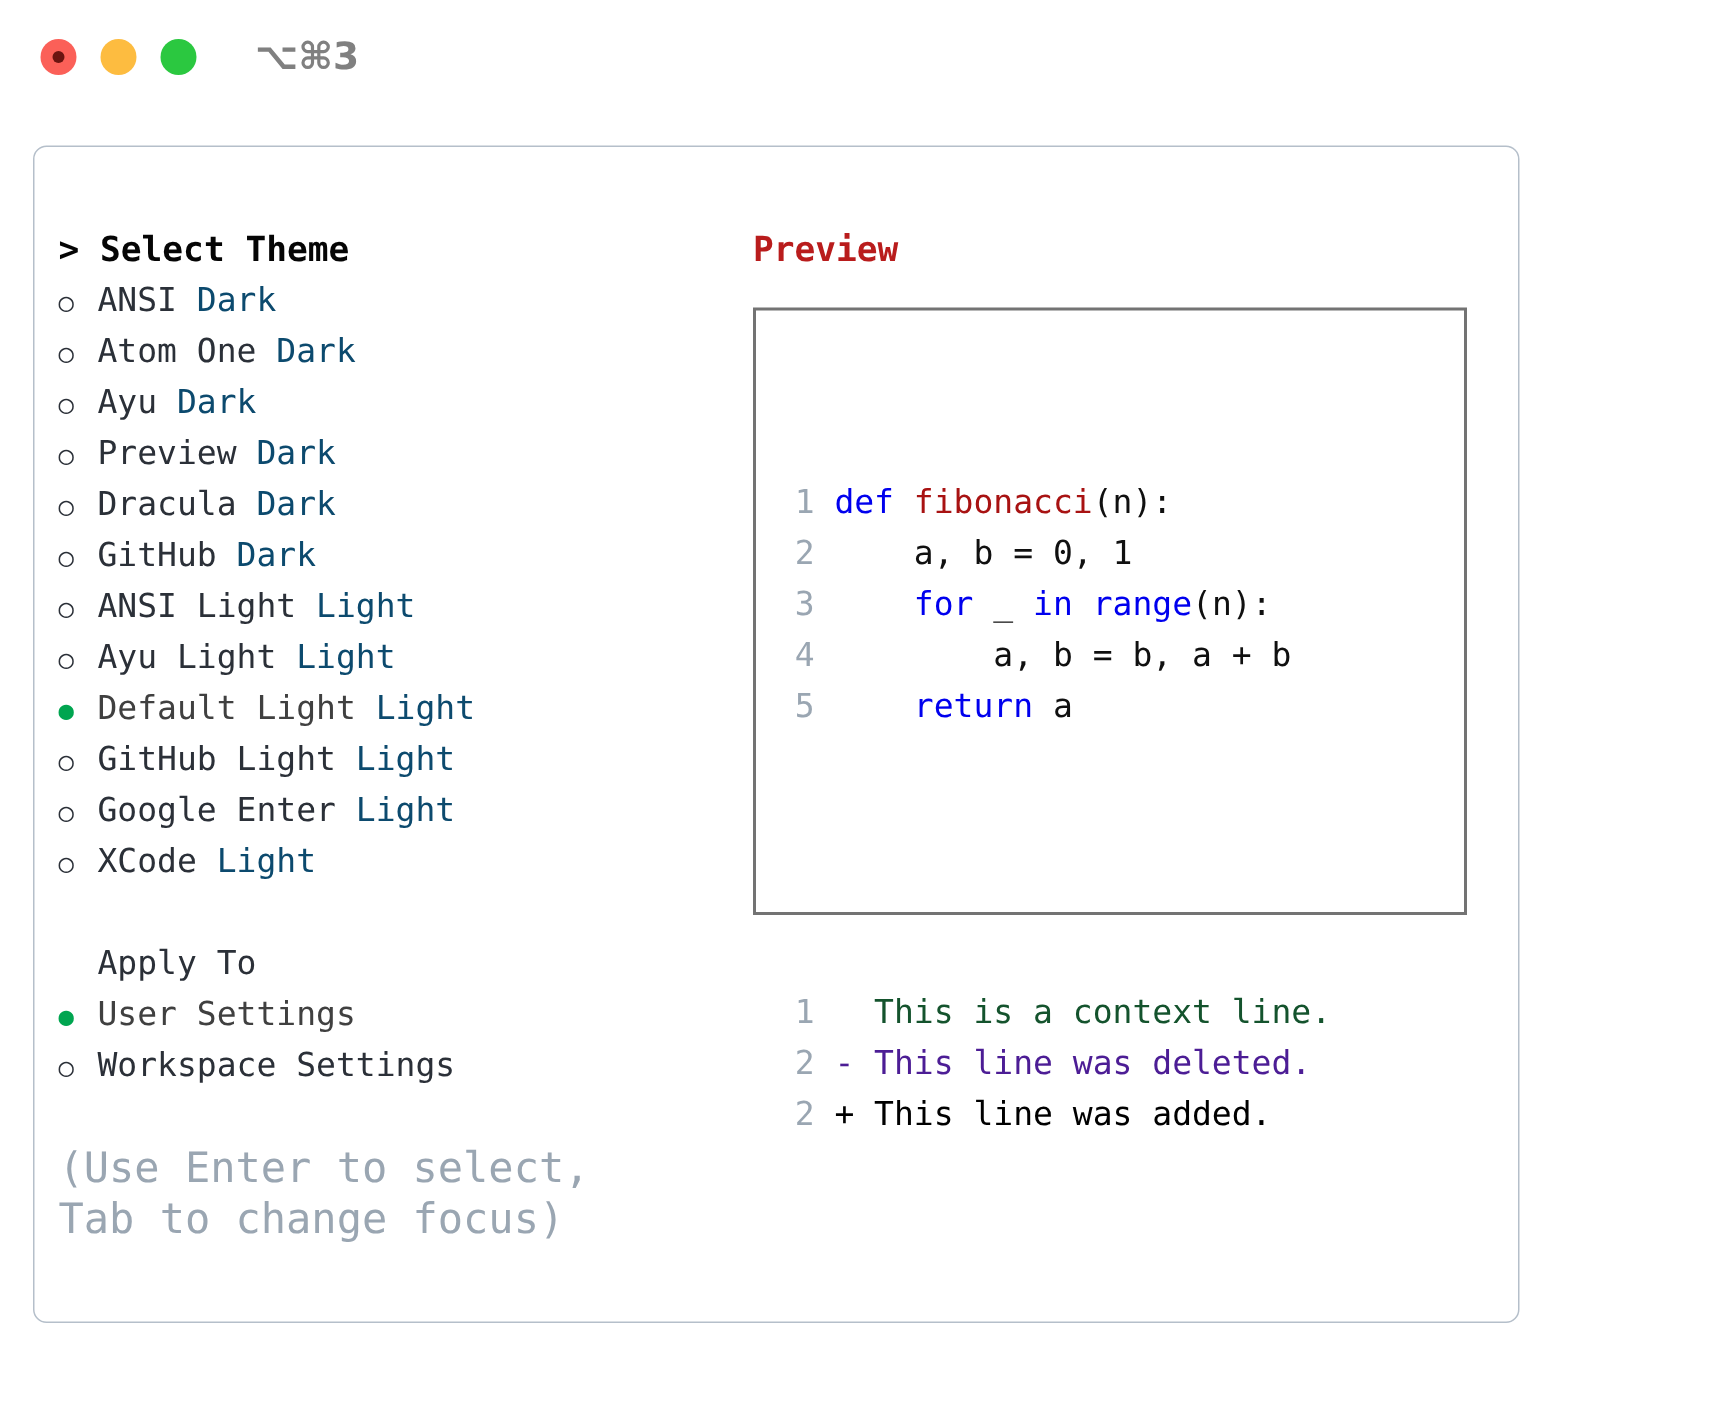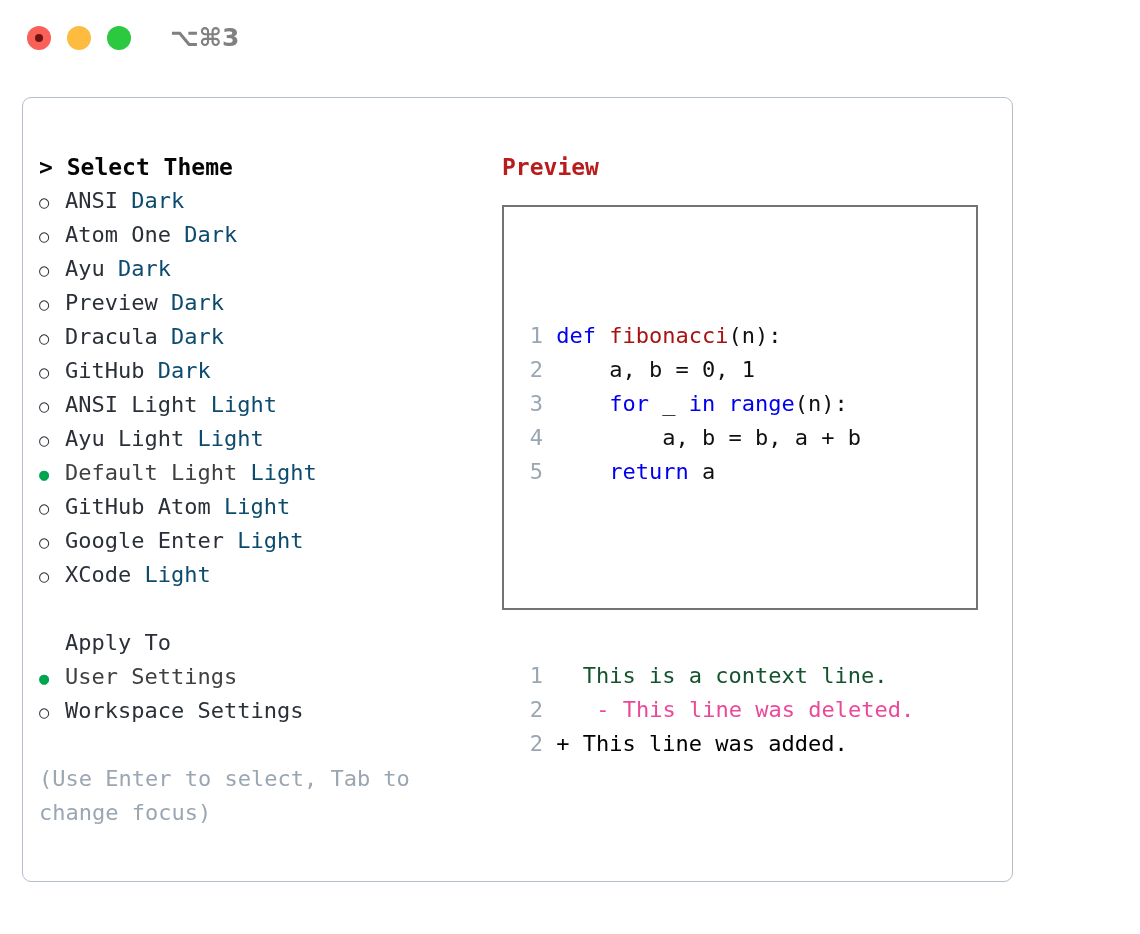--- a/index.html
+++ b/index.html
@@ -117,21 +117,21 @@
   .marker.on::before  { content: "\25CF"; font-size: 17px; color: #00a550; }
   .marker.blank::before { content: " "; }
   .opt-label   { color: #2b3038; }
   .opt-row.selected .opt-label { color: #404040; }
   .opt-tag     { color: #0c4a6e; }
 
   .spacer-row { height: 34px; }
 
   .hint {
     margin-top: 34px;
-    font-size: 22px;
+    font-size: 28px;
     line-height: 34px;
     color: #9aa6b2;
     width: 400px;
     white-space: pre-wrap;
   }
 
   
   .right-col {
     position: absolute;
     left: 479px;
@@ -167,21 +167,21 @@
     display: inline-block;
     width: 26px;
     text-align: right;
     color: #9aa6b2;
   }
   .gap-line { height: 34px; }
   .tok-kw    { color: #0000ee; }
   .tok-fn    { color: #a81212; }
   .tok-plain { color: #101010; }
   .diff-ctx  { color: #14532d; }
-  .diff-del  { color: #ec4899; margin-left: 40px; }
+  .diff-del  { color: #4c1d95; }
   .diff-add  { color: #000000; }
 </style>
 </head>
 <body>
 
 <div class="window">
 
   <div class="titlebar">
     <div class="traffic">
       <span class="dot dot-red"></span>
@@ -199,21 +199,21 @@
       <div id="theme-option-list">
           <div class="opt-row"><span class="marker off"></span><span class="opt-label">ANSI </span><span class="opt-tag">Dark</span></div>
           <div class="opt-row"><span class="marker off"></span><span class="opt-label">Atom One </span><span class="opt-tag">Dark</span></div>
           <div class="opt-row"><span class="marker off"></span><span class="opt-label">Ayu </span><span class="opt-tag">Dark</span></div>
           <div class="opt-row"><span class="marker off"></span><span class="opt-label">Preview </span><span class="opt-tag">Dark</span></div>
           <div class="opt-row"><span class="marker off"></span><span class="opt-label">Dracula </span><span class="opt-tag">Dark</span></div>
           <div class="opt-row"><span class="marker off"></span><span class="opt-label">GitHub </span><span class="opt-tag">Dark</span></div>
           <div class="opt-row"><span class="marker off"></span><span class="opt-label">ANSI Light </span><span class="opt-tag">Light</span></div>
           <div class="opt-row"><span class="marker off"></span><span class="opt-label">Ayu Light </span><span class="opt-tag">Light</span></div>
           <div class="opt-row selected"><span class="marker on"></span><span class="opt-label">Default Light </span><span class="opt-tag">Light</span></div>
-          <div class="opt-row"><span class="marker off"></span><span class="opt-label">GitHub Atom </span><span class="opt-tag">Light</span></div>
+          <div class="opt-row"><span class="marker off"></span><span class="opt-label">GitHub Light </span><span class="opt-tag">Light</span></div>
           <div class="opt-row"><span class="marker off"></span><span class="opt-label">Google Enter </span><span class="opt-tag">Light</span></div>
           <div class="opt-row"><span class="marker off"></span><span class="opt-label">XCode </span><span class="opt-tag">Light</span></div>
         </div>
 
       <div class="spacer-row"></div>
 
       <div class="opt-row"><span class="marker blank"></span><span class="opt-label">Apply To</span></div>
 
       <div id="apply-to-option-list">
           <div class="opt-row selected"><span class="marker on"></span><span class="opt-label">User Settings</span></div>

